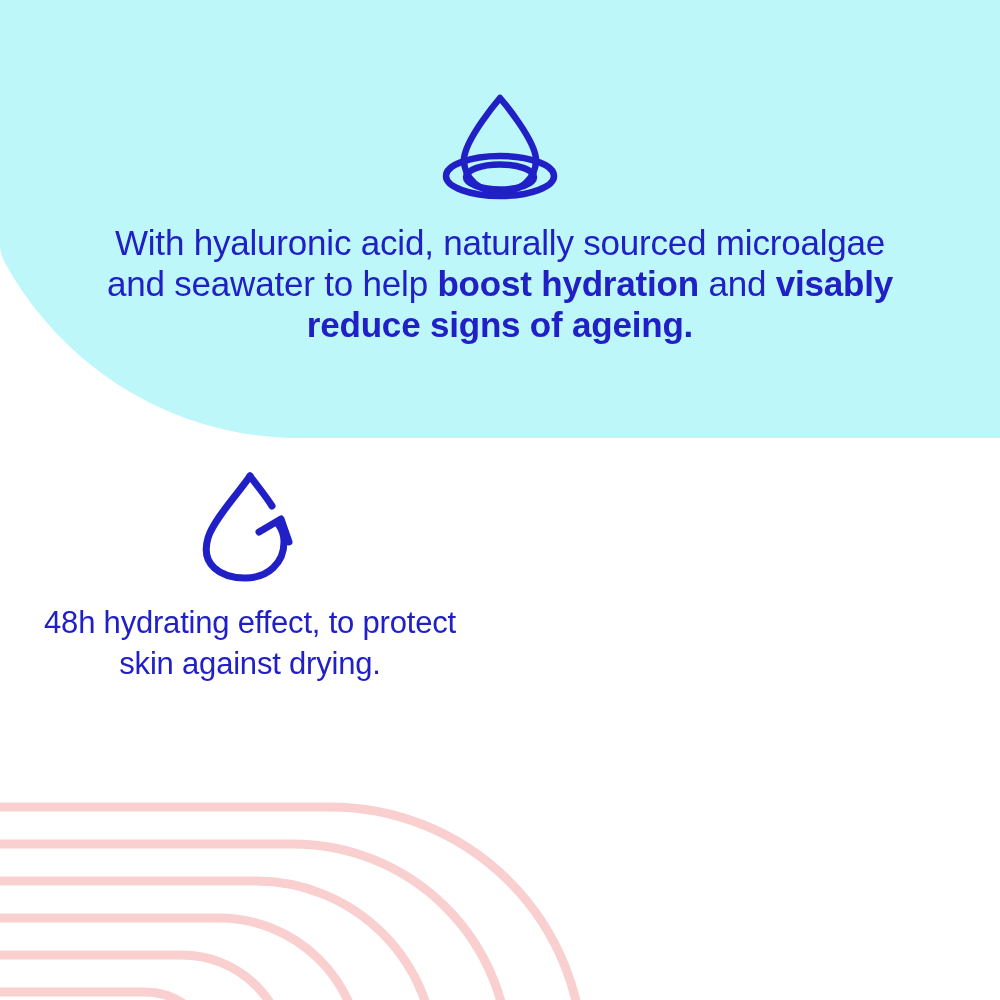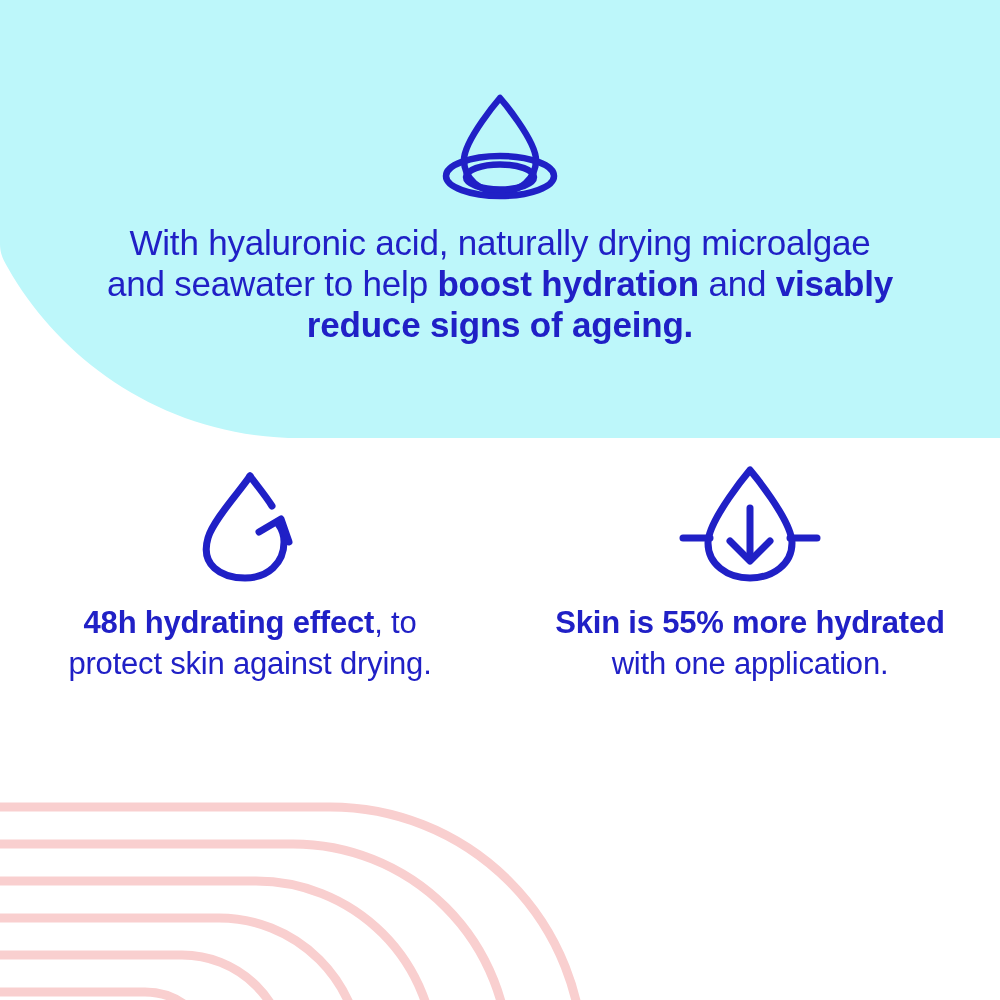--- a/index.html
+++ b/index.html
@@ -87,21 +87,21 @@
     margin-top: 18px;
     width: 430px;
     text-align: center;
     color: #2020c6;
     font-size: 31px;
     line-height: 41px;
     letter-spacing: -0.2px;
     font-weight: 400;
   }
   .benefit-text b {
-    font-weight: 700;
+    font-weight: 400;
   }
 </style>
 </head>
 <body>
 
 <div id="page" style="background: rgb(255, 255, 255);">
 
   <div class="hero-panel">
     <svg width="1000" height="440" viewBox="0 0 1000 440">
       <path id="hero-panel-path" d="M0,0 H1000 V438 H300 C165,438 60,360 8,268 C2,258 0,252 0,244 Z" fill="#bdf7fa"></path>
@@ -112,54 +112,38 @@
     <svg width="136" height="116" viewBox="0 0 136 116" fill="none" stroke="#2020c6" stroke-width="6.5" stroke-linecap="round" stroke-linejoin="round">
 
       <path d="M68 10 C68 10 32 52 32 72 C32 91 48 104 68 104 C88 104 104 91 104 72 C104 52 68 10 68 10 Z"></path>
 
       <ellipse cx="68" cy="88" rx="54" ry="20"></ellipse>
 
       <ellipse cx="68" cy="89" rx="34" ry="12.5"></ellipse>
     </svg>
   </div>
 
-  <div class="hero-text" style="color: rgb(32, 32, 198);"><span>With hyaluronic acid, naturally drying microalgae and seawater to help </span><b>boost hydration</b><span> and </span><b>visably reduce signs of ageing.</b></div>
+  <div class="hero-text" style="color: rgb(32, 32, 198);"><span>With hyaluronic acid, naturally sourced microalgae and seawater to help </span><b>boost hydration</b><span> and </span><b>visably reduce signs of ageing.</b></div>
 
   <div class="benefits">
 
     <div class="benefit">
       <div class="benefit-icon">
         <svg width="150" height="122" viewBox="0 0 150 122" fill="none" stroke="#2020c6" stroke-width="7" stroke-linecap="round" stroke-linejoin="round">
 
           <path d="M75 14 C66 28 38 58 33 76 C25 103 46 116 70 116 C93 116 109 101 109 80 C109 72 106 66 103 62"></path>
 
           <path d="M75 14 C80 21 90 33 97 44"></path>
 
           <path d="M84 70 L106 57 L114 80"></path>
         </svg>
       </div>
       <div class="benefit-text" style="color: rgb(32, 32, 198);"><b>48h hydrating effect</b><span>, to protect skin against drying.</span></div>
     </div>
 
-    <div class="benefit">
-      <div class="benefit-icon">
-        <svg width="150" height="122" viewBox="0 0 150 122" fill="none" stroke="#2020c6" stroke-width="7" stroke-linecap="round" stroke-linejoin="round">
-
-          <path d="M75 8 C75 8 33 58 33 81 C33 102 52 116 75 116 C98 116 117 102 117 81 C117 58 75 8 75 8 Z"></path>
-
-          <path d="M8 76 H35"></path>
-
-          <path d="M115 76 H142"></path>
-
-          <path d="M75 46 V98"></path>
-          <path d="M55 79 L75 99 L95 79"></path>
-        </svg>
-      </div>
-      <div class="benefit-text" style="color: rgb(32, 32, 198);"><b>Skin is 55% more hydrated</b><span> with one application.</span></div>
-    </div>
 
   </div>
 
   <svg class="arcs" viewBox="0 0 1000 1000">
     <g id="arc-group" fill="none" stroke="#f9cfcf" stroke-width="9" stroke-linecap="butt">
         <path d="M0,807 H330 A253,253 0 0 1 583,1060"></path>
         <path d="M0,844 H293 A216,216 0 0 1 509,1060"></path>
         <path d="M0,881 H256 A179,179 0 0 1 435,1060"></path>
         <path d="M0,918 H219 A142,142 0 0 1 361,1060"></path>
         <path d="M0,955 H182 A105,105 0 0 1 287,1060"></path>

